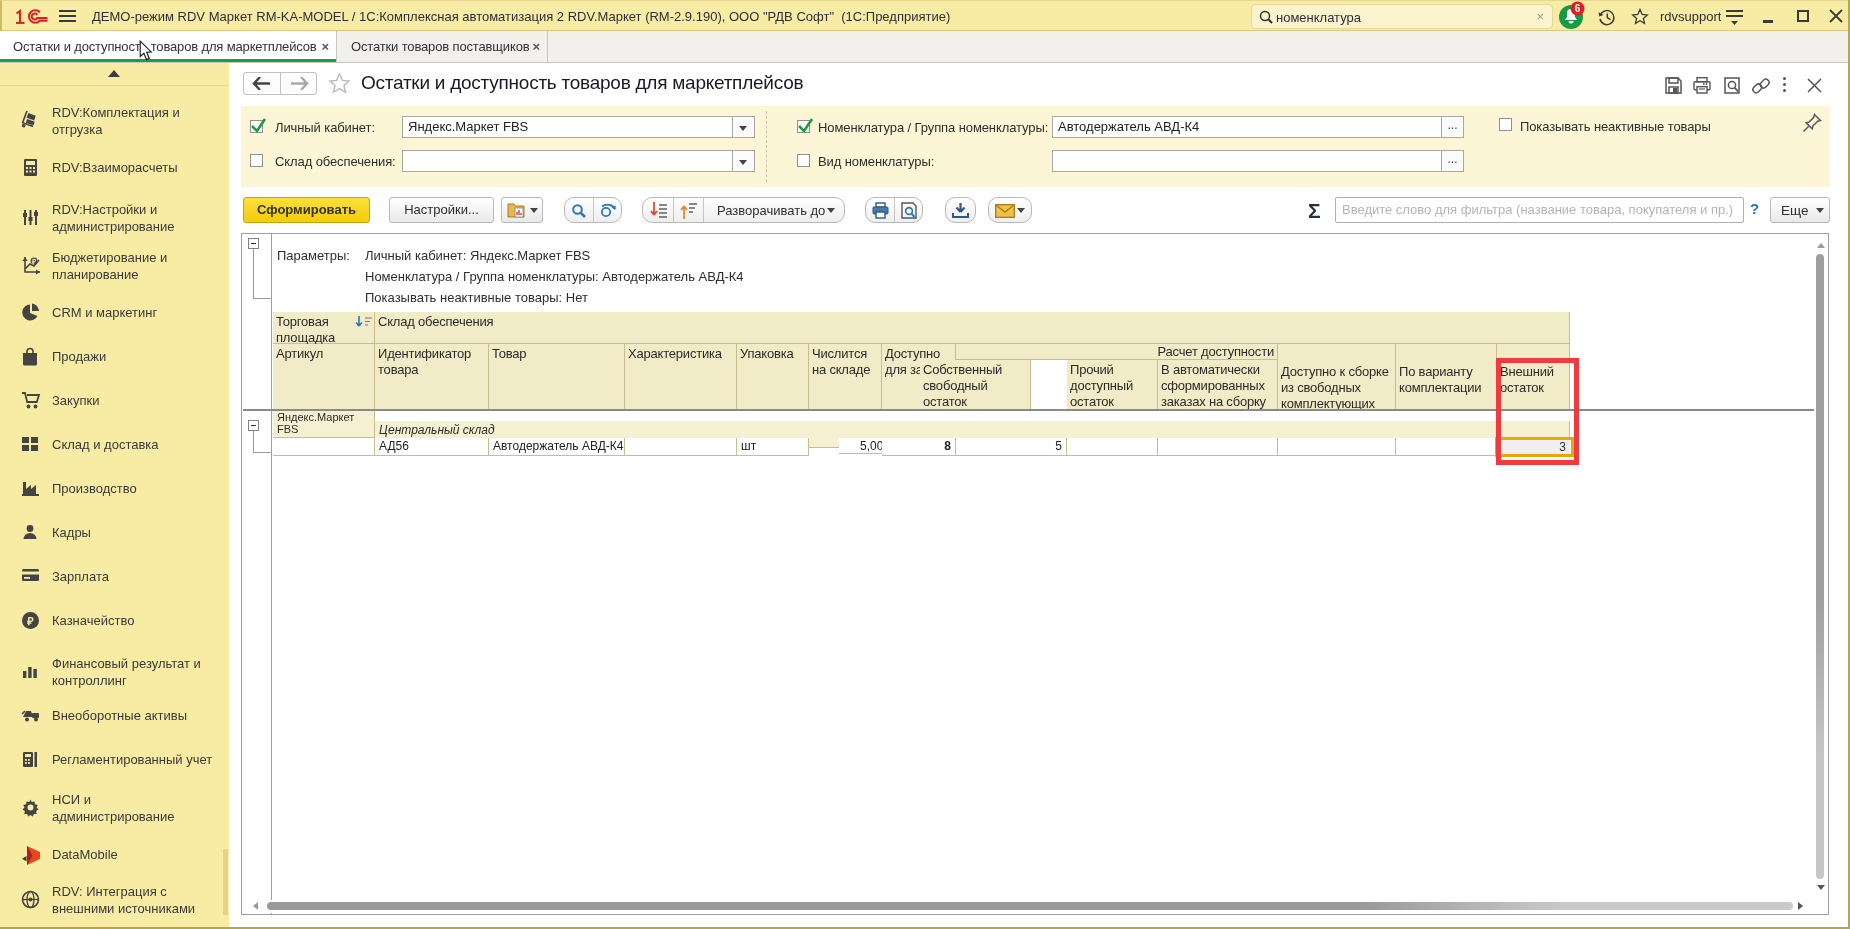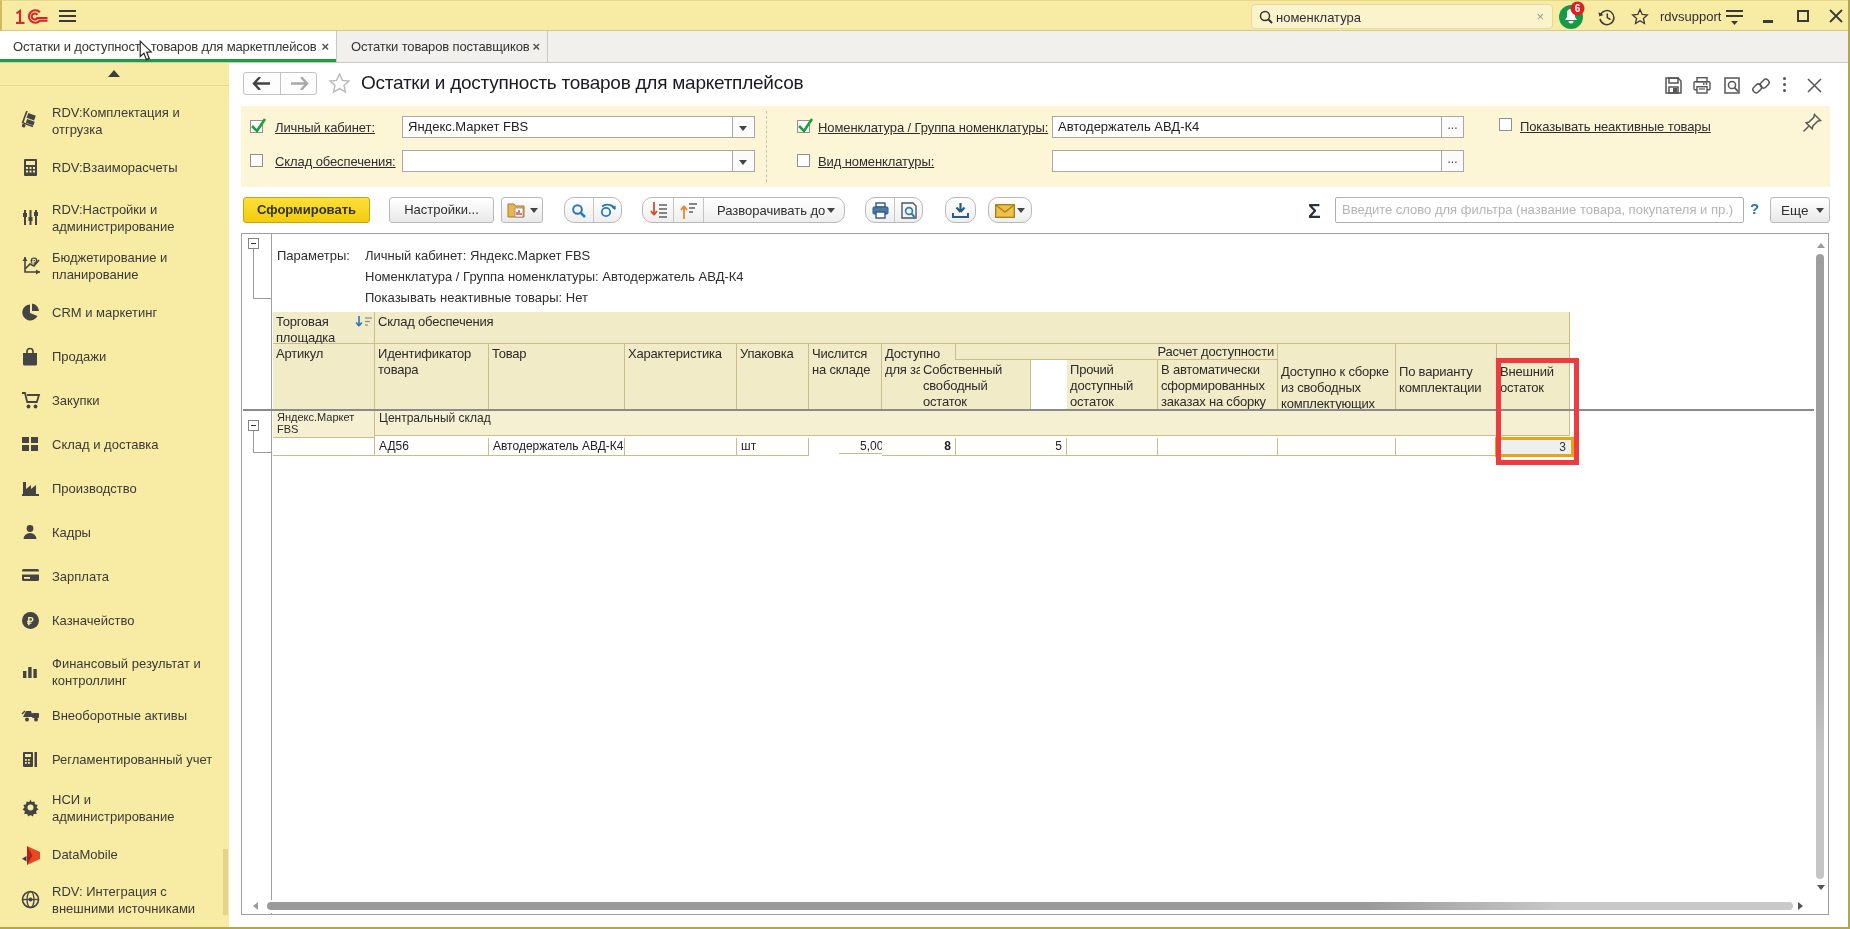--- a/index.html
+++ b/index.html
@@ -43,21 +43,21 @@
 
 #navbtns { position:absolute; left:14px; top:9px; width:74px; height:23px; border:1px solid #c2c2c2; border-radius:3px; background:#fdfdfd; }
 #navbtns .sep { position:absolute; left:36px; top:0; width:1px; height:21px; background:#c2c2c2; }
 #pagetitle { position:absolute; left:132px; top:9px; font-size:19px; color:#1a1a26; letter-spacing:-0.25px; }
 .hdricons { position:absolute; top:14px; color:#555; }
 
 
 #filter { position:absolute; left:12px; top:43px; width:1589px; height:81px; background:#fcf6d6; }
 .cb { position:absolute; width:13px; height:13px; background:#fff; border:1px solid #919191; }
 .cb.on svg { position:absolute; left:-1px; top:-4px; }
-.flabel { position:absolute; font-size:13px; color:#2e2e2e; white-space:nowrap; letter-spacing:-0.1px;text-decoration:underline; }
+.flabel { position:absolute; font-size:13px; color:#2e2e2e; white-space:nowrap; letter-spacing:-0.1px; }
 .finput { position:absolute; height:22px; background:#fff; border:1px solid #a8a8a8; font-size:13px; color:#222; padding:2px 5px; }
 .fbtn { position:absolute; width:22px; height:22px; background:#fbfbfb; border:1px solid #a8a8a8; border-left:none; }
 .fbtn .tri { position:absolute; left:6px; top:9px; width:0; height:0; border-left:4px solid transparent; border-right:4px solid transparent; border-top:5px solid #444; }
 .fbtn.dots { font-size:12px; color:#444; text-align:center; line-height:16px; }
 #fsep { position:absolute; left:525px; top:5px; height:71px; border-left:1px dashed #c9c3ae; }
 
 
 .tbtn { position:absolute; top:134px; height:26px; border:1px solid #b9b9b9; border-radius:3px; background:linear-gradient(#ffffff,#e9e9e9); }
 #btnform { left:14px; top:134px; width:127px; height:26px; background:linear-gradient(#fbdf3a,#f3cd0c); border:1px solid #c7a50c; border-radius:3px; font-weight:bold; font-size:13px; color:#33331f; text-align:center; line-height:24px; position:absolute; }
 .tbtn .lbl { font-size:13px; color:#2e2e2e; }
@@ -107,20 +107,21 @@
       <path d="M1,13.9 L9.5,13.9"></path>
       <path d="M24.9,3.2 A6.3,6.3 0 1 0 24.9,11.8 L32.5,11.8"></path>
       <path d="M22.3,5.9 A3,3 0 1 0 22.3,9.1 L32.5,9.1"></path>
     </g>
   </svg>
   <div id="burger">
       <div></div>
       <div></div>
       <div></div>
     </div>
+  <div class="ttl">ДЕМО-режим RDV Маркет RM-KA-MODEL / 1С:Комплексная автоматизация 2 RDV.Маркет (RM-2.9.190), ООО "РДВ Софт"&nbsp; (1С:Предприятие)</div>
   <div id="searchbox">
     <svg style="position:absolute;left:6px;top:4px" width="16" height="16" viewBox="0 0 16 16">
         <circle cx="7" cy="7" r="4.5" stroke="#333" stroke-width="1.5" fill="none"></circle>
         <line x1="10.5" y1="10.5" x2="14" y2="14" stroke="#333" stroke-width="2"></line>
       </svg>
     <div class="txt">номенклатура</div>
     <div class="x">×</div>
   </div>
   <div class="winbtn" style="left:1556px;top:3px;width:26px;height:26px;">
     <svg width="26" height="26" viewBox="0 0 26 26">
@@ -567,21 +568,21 @@
         </div>
         <div class="hcell" style="left:1154px;top:110px;width:101px;height:67px;">
           <div style="margin-top:18px">По варианту комплектации</div>
         </div>
         <div class="hcell" style="left:1255px;top:110px;width:73px;height:67px;">
           <div style="margin-top:18px">Внешний остаток</div>
         </div>
         <div class="grow" style="left:31px;top:177px;width:102px;height:27px;">
           <span style="font-size:11px;line-height:11.5px;display:block;">Яндекс.Маркет<br>FBS</span>
         </div>
-        <div class="grow" style="left:133px;top:175px;width:1195px;height:27px;"><span style="font-size:12px">Центральный склад</span></div>
+        <div class="grow" style="left:133px;top:187px;width:1195px;height:27px;font-style:italic;"><span style="font-size:12px">Центральный склад</span></div>
         <div class="dcell" style="left:31px;top:204px;width:102px;height:18px;text-align:left;"></div>
         <div class="dcell" style="left:133px;top:204px;width:114px;height:18px;text-align:left;">АД56</div>
         <div class="dcell" style="left:247px;top:204px;width:136px;height:18px;text-align:left;">Автодержатель АВД-К4</div>
         <div class="dcell" style="left:383px;top:204px;width:112px;height:18px;text-align:left;"></div>
         <div class="dcell" style="left:495px;top:204px;width:72px;height:18px;text-align:left;">шт</div>
         <div class="dcell" style="left:597px;top:204px;width:73px;height:16px;text-align:center;">5,000</div>
         <div class="dcell" style="left:640px;top:204px;width:74px;height:18px;text-align:right;font-weight:bold;">8</div>
         <div class="dcell" style="left:714px;top:204px;width:111px;height:18px;text-align:right;">5</div>
         <div class="dcell" style="left:825px;top:204px;width:91px;height:18px;text-align:right;"></div>
         <div class="dcell" style="left:916px;top:204px;width:120px;height:18px;text-align:right;"></div>

